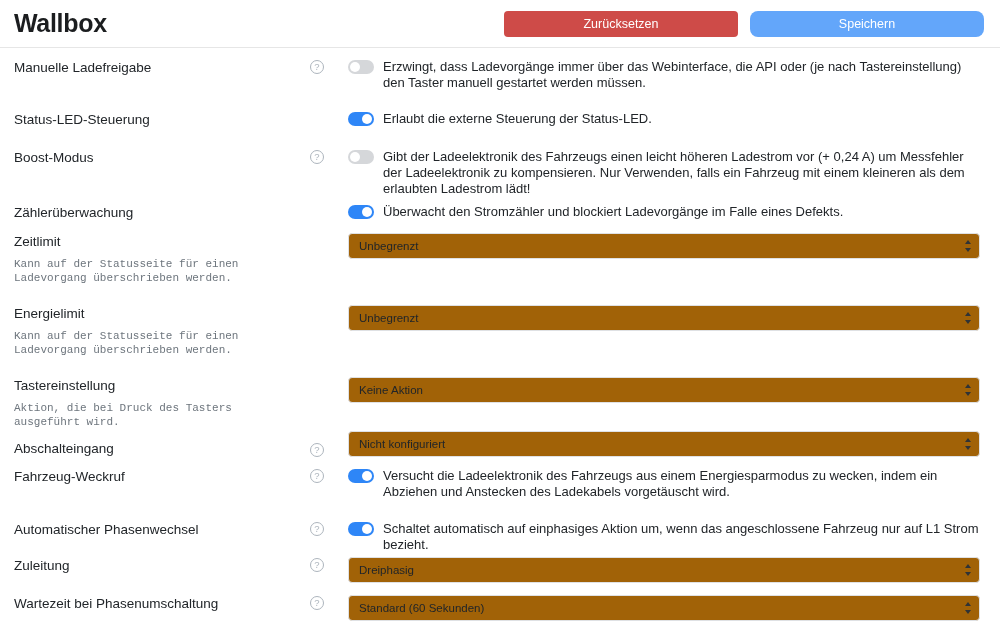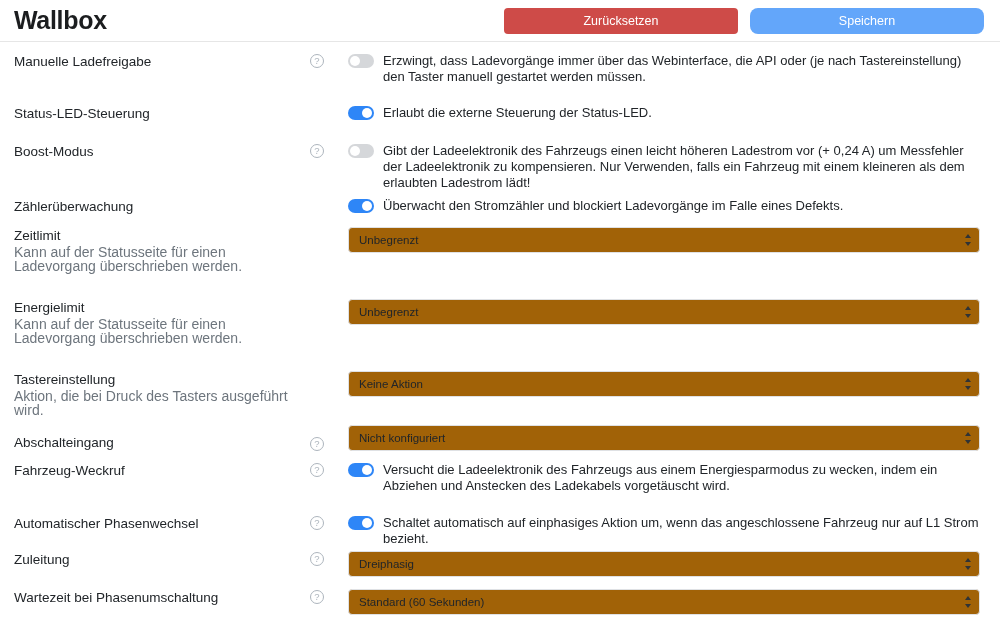--- a/index.html
+++ b/index.html
@@ -13,21 +13,21 @@
     width: 1000px;
     height: 638px;
     font-family: "Liberation Sans", sans-serif;
     color: #212529;
     overflow: hidden;
   }
 
   
   .page-header {
     position: relative;
-    height: 42px;
+    height: 48px;
     padding: 0 16px 0 14px;
     display: flex;
     align-items: center;
     border-bottom: 1px solid #e6e6e6;
   }
   .page-title {
     font-size: 25px;
     font-weight: bold;
     letter-spacing: -0.3px;
     color: #1b1d1f;
@@ -71,25 +71,26 @@
     width: 296px;
     flex: 0 0 296px;
     padding-right: 8px;
   }
   .label-main {
     font-size: 13.5px;
     color: #212529;
     line-height: 17px;
   }
   .label-sub {
-    font-size: 14px;
+    font-size: 11px;
     color: #6d757d;
     line-height: 14px;
-    margin-top: 1px;
+    margin-top: 7px;
     max-width: 292px;
+    font-family: Liberation Mono, monospace;
   }
   .help-col {
     width: 38px;
     flex: 0 0 38px;
     display: flex;
     justify-content: flex-start;
     padding-top: 1px;
   }
   .help-icon {
     width: 14px;

